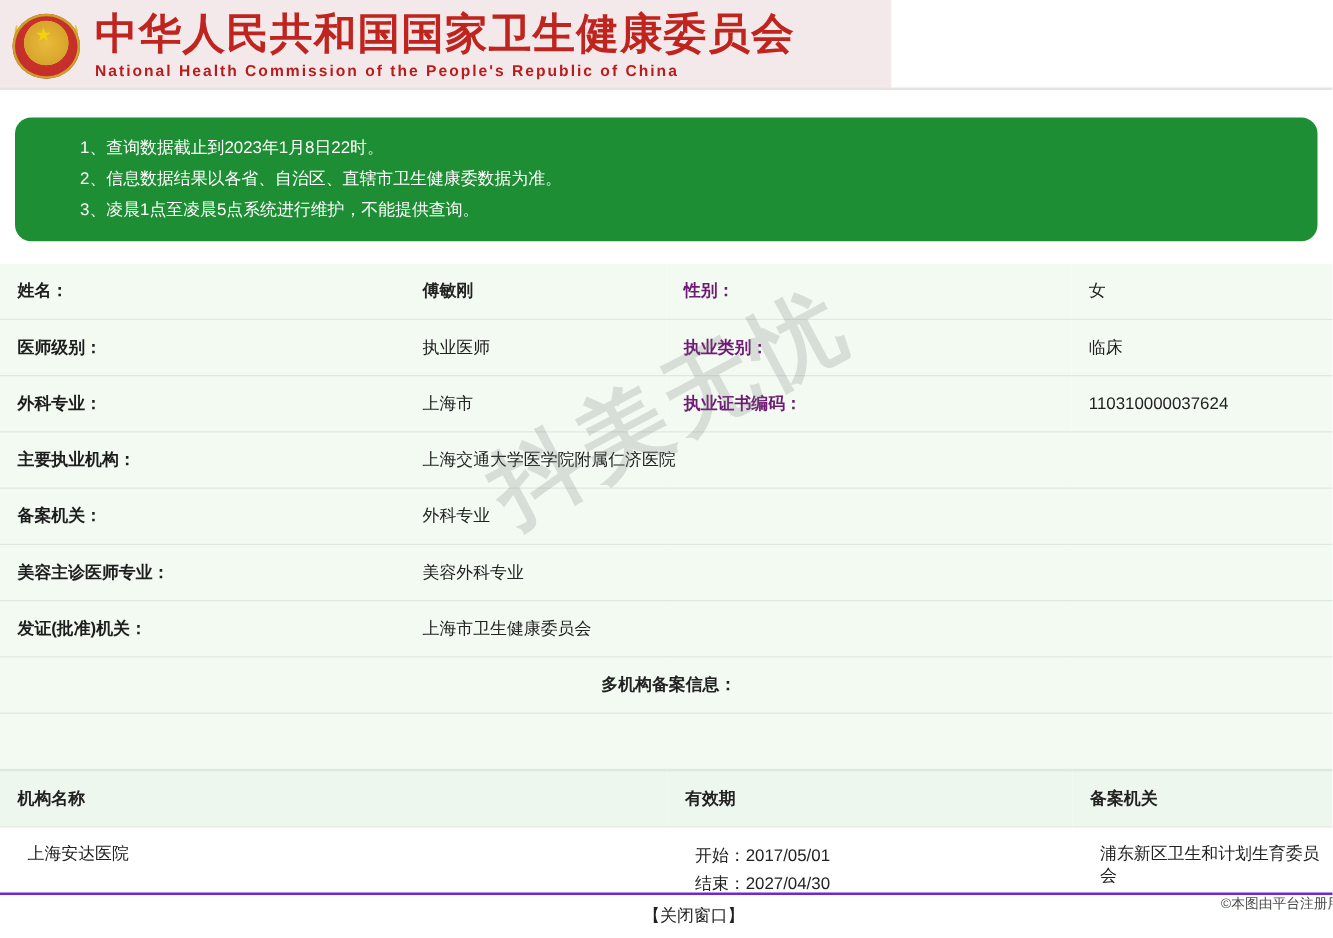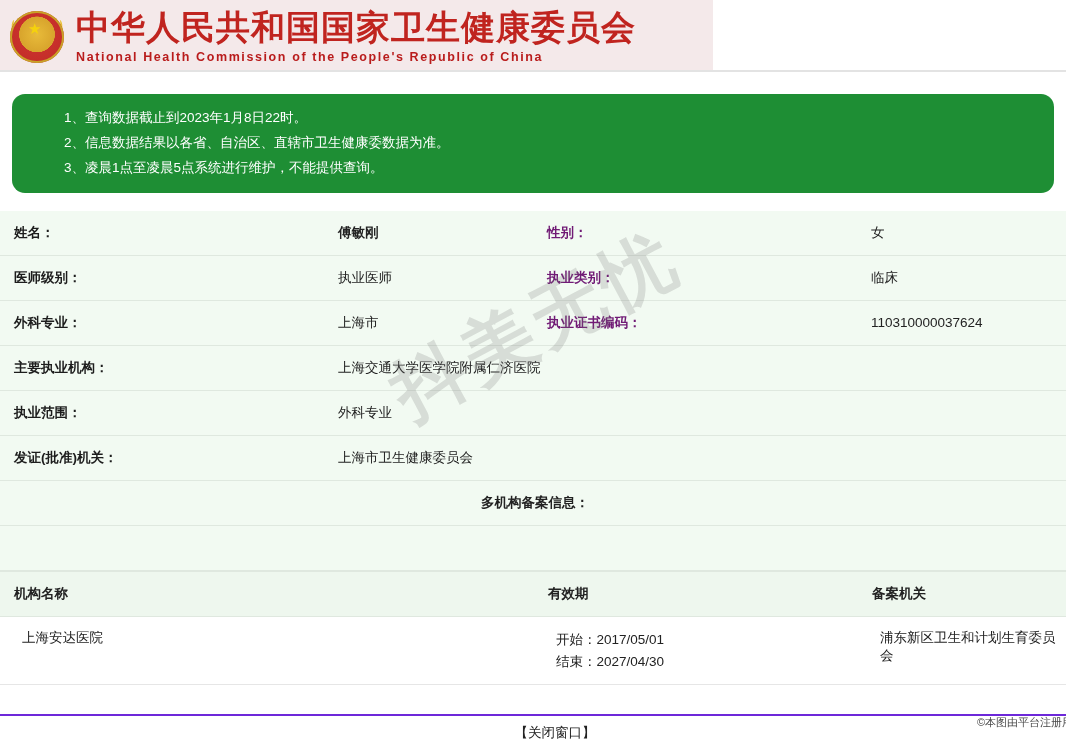--- a/index.html
+++ b/index.html
@@ -279,22 +279,26 @@
       <td class="label">外科专业：</td>
       <td class="value">上海市</td>
       <td class="label2">执业证书编码：</td>
       <td class="value2">110310000037624</td>
     </tr>
     <tr>
       <td class="label">主要执业机构：</td>
       <td class="value" colspan="3">上海交通大学医学院附属仁济医院</td>
     </tr>
     <tr>
-      <td class="label">执业范围：</td>
+      <td class="label">备案机关：</td>
       <td class="value" colspan="3">外科专业</td>
+    </tr>
+    <tr>
+      <td class="label">美容主诊医师专业：</td>
+      <td class="value" colspan="3">美容外科专业</td>
     </tr>
     <tr>
       <td class="label">发证(批准)机关：</td>
       <td class="value" colspan="3">上海市卫生健康委员会</td>
     </tr>
     <tr>
       <td class="section-title" colspan="4">多机构备案信息：</td>
     </tr>
     <tr class="spacer-row">
       <td colspan="4"></td>

